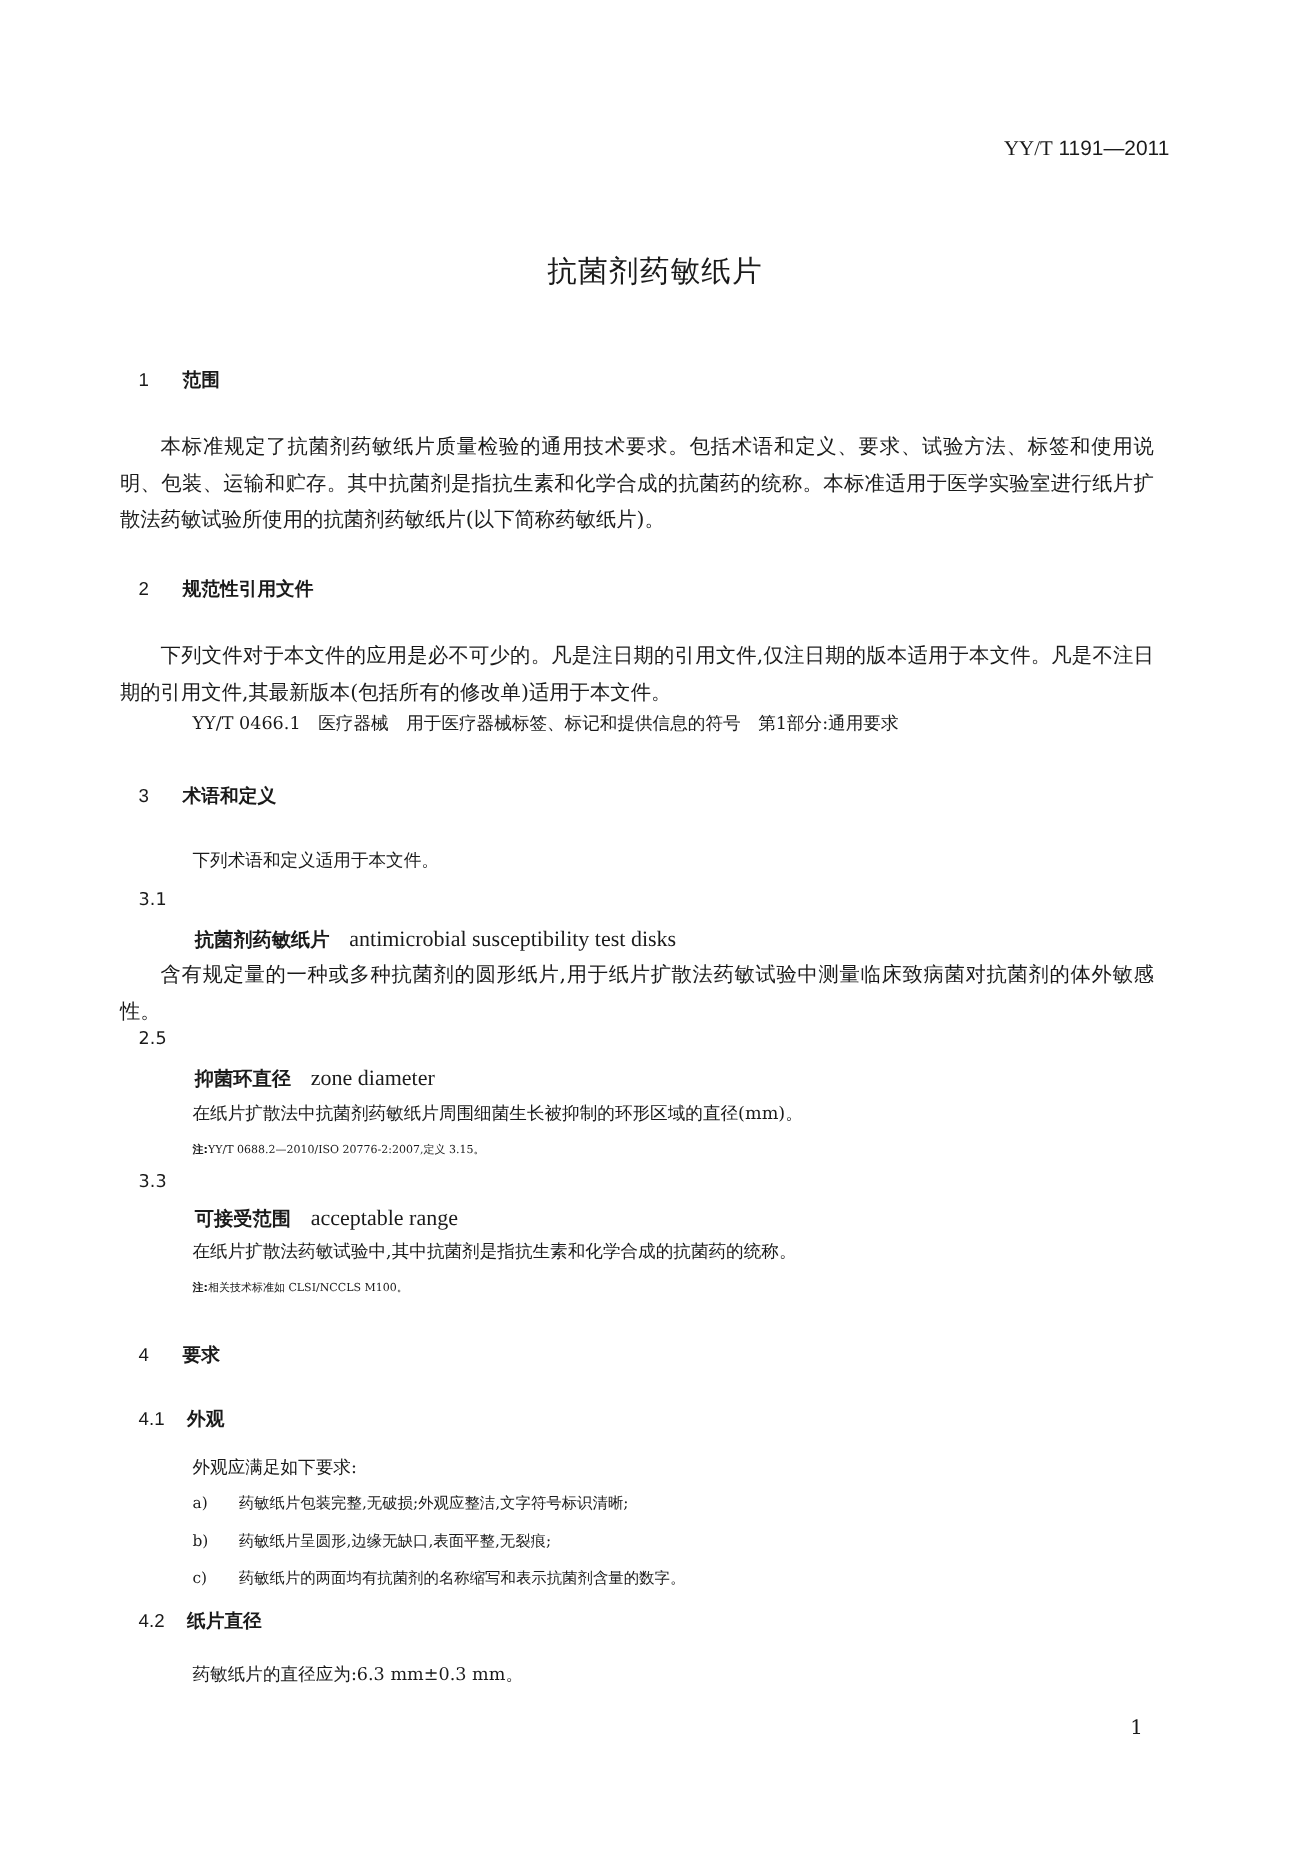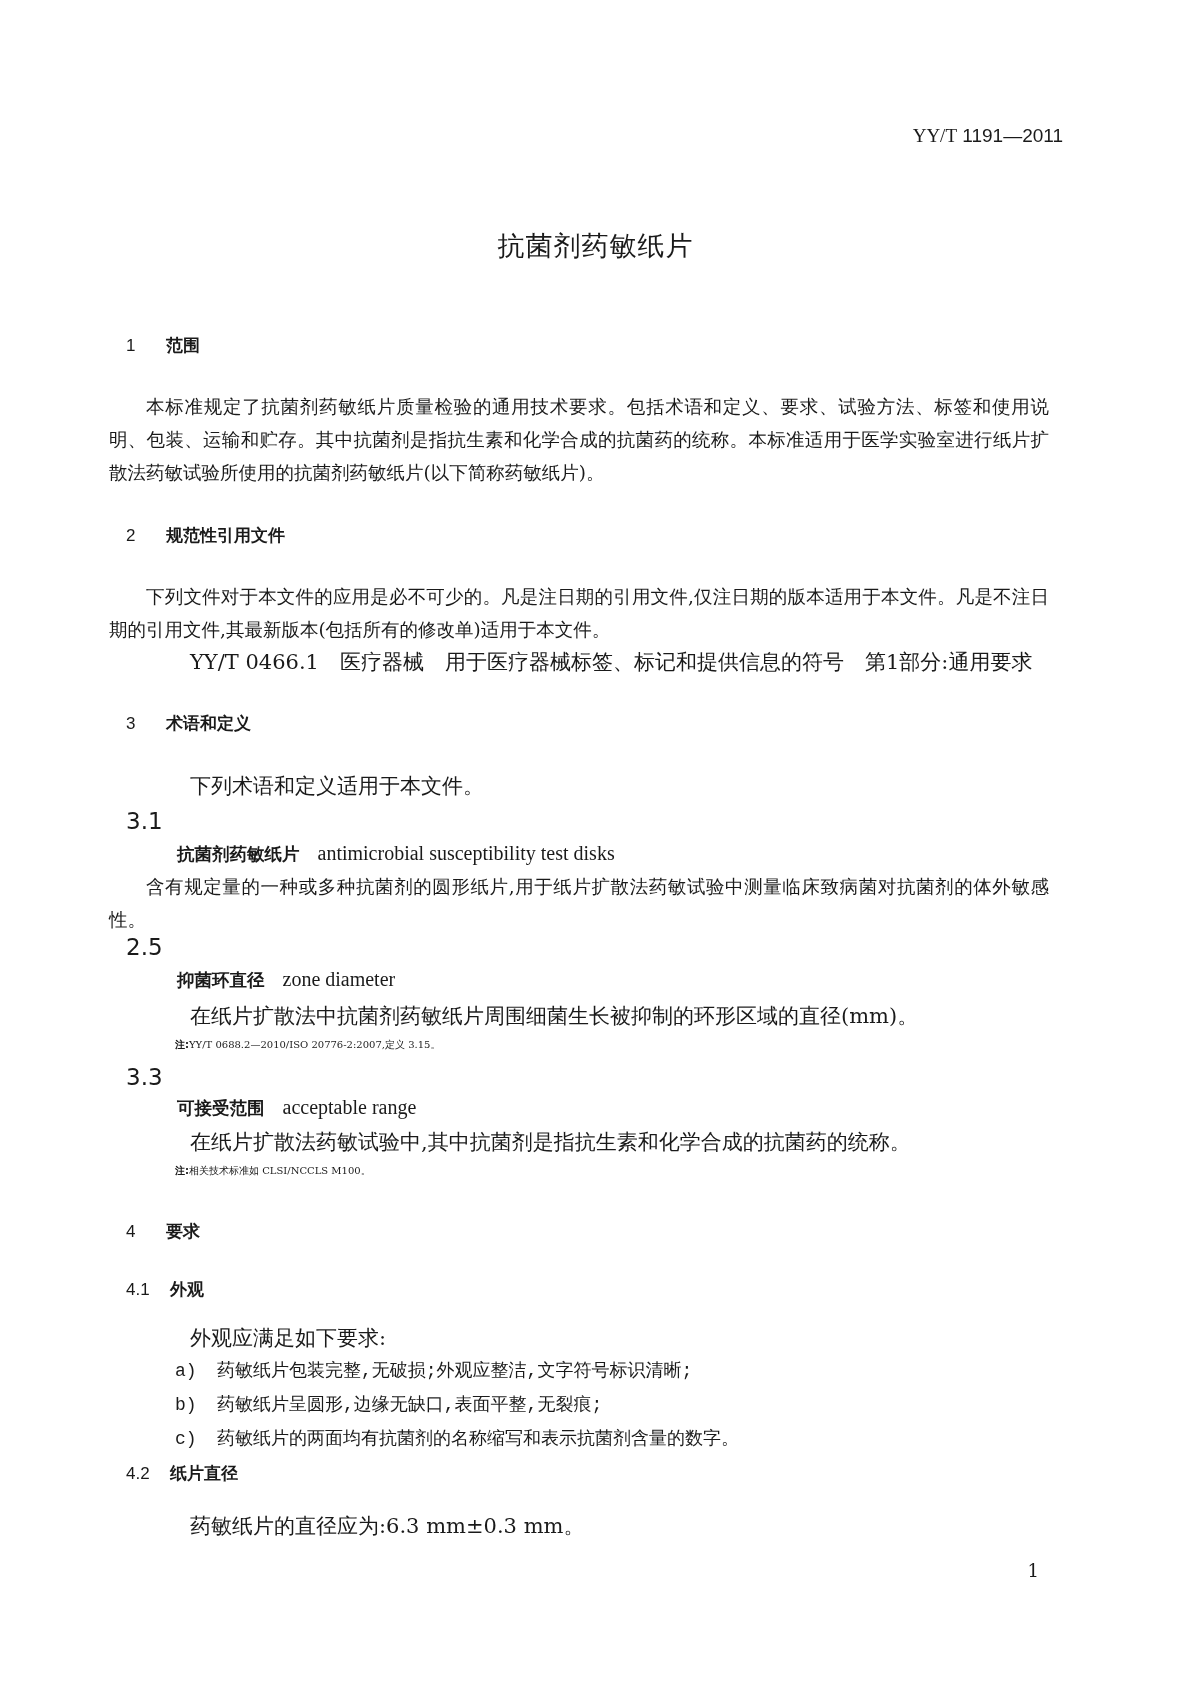--- a/index.html
+++ b/index.html
@@ -8,27 +8,27 @@
   .abs { position: absolute; white-space: nowrap; }
   .std-code { right: 128px; top: 125px; font-size: 19px; font-family: "Liberation Sans", sans-serif; }
   .std-code b { font-family: "Liberation Serif", serif; font-weight: normal; margin-top: 10px; }
   .title { left: 0; width: 1191px; text-align: center; top: 228px; font-size: 27px;
            font-family: "DejaVu Sans", sans-serif; letter-spacing: 1px; }
   .h1 { left: 126px; font-size: 17px; font-family: Liberation Sans, sans-serif; font-weight: bold; }
   .h1 .num { display: inline-block; width: 40px; font-weight: normal; }
   .h2 .num { width: 44px; }
   .para { left: 109px; width: 940px; font-size: 18.5px; line-height: 33px; white-space: normal;
           text-indent: 2em; text-align: justify; text-align-last: left; }
-  .line { left: 190px; font-size: 21px; }
-  .term-num { left: 126px; font-size: 23px; font-family: "DejaVu Sans", sans-serif; }
+  .line { left: 175px; font-size: 16px; }
+  .term-num { left: 126px; font-size: 16px; font-family: "DejaVu Sans", sans-serif; }
   .term { left: 177px; font-size: 17.5px; font-weight: bold; font-family: "DejaVu Sans", sans-serif; }
   .term .en { font-family: "Liberation Serif", serif; font-weight: normal; font-size: 20px; margin-left: 18px; }
   .note { left: 175px; font-size: 10px; }
   .note b { font-family: "DejaVu Sans", sans-serif; }
-  .list-item { left: 175px; font-size: 18px; font-family: Liberation Mono, monospace; }
+  .list-item { left: 175px; font-size: 14px; }
   .list-item .mk { display: inline-block; width: 42px; }
   .page-num { right: 152px; top: 1560px; font-size: 18px; }
 </style>
 </head>
 <body>
 
 <div class="abs std-code"><b>YY/T</b> <span>1191—2011</span></div>
 
 <div class="abs title">抗菌剂药敏纸片</div>
 

